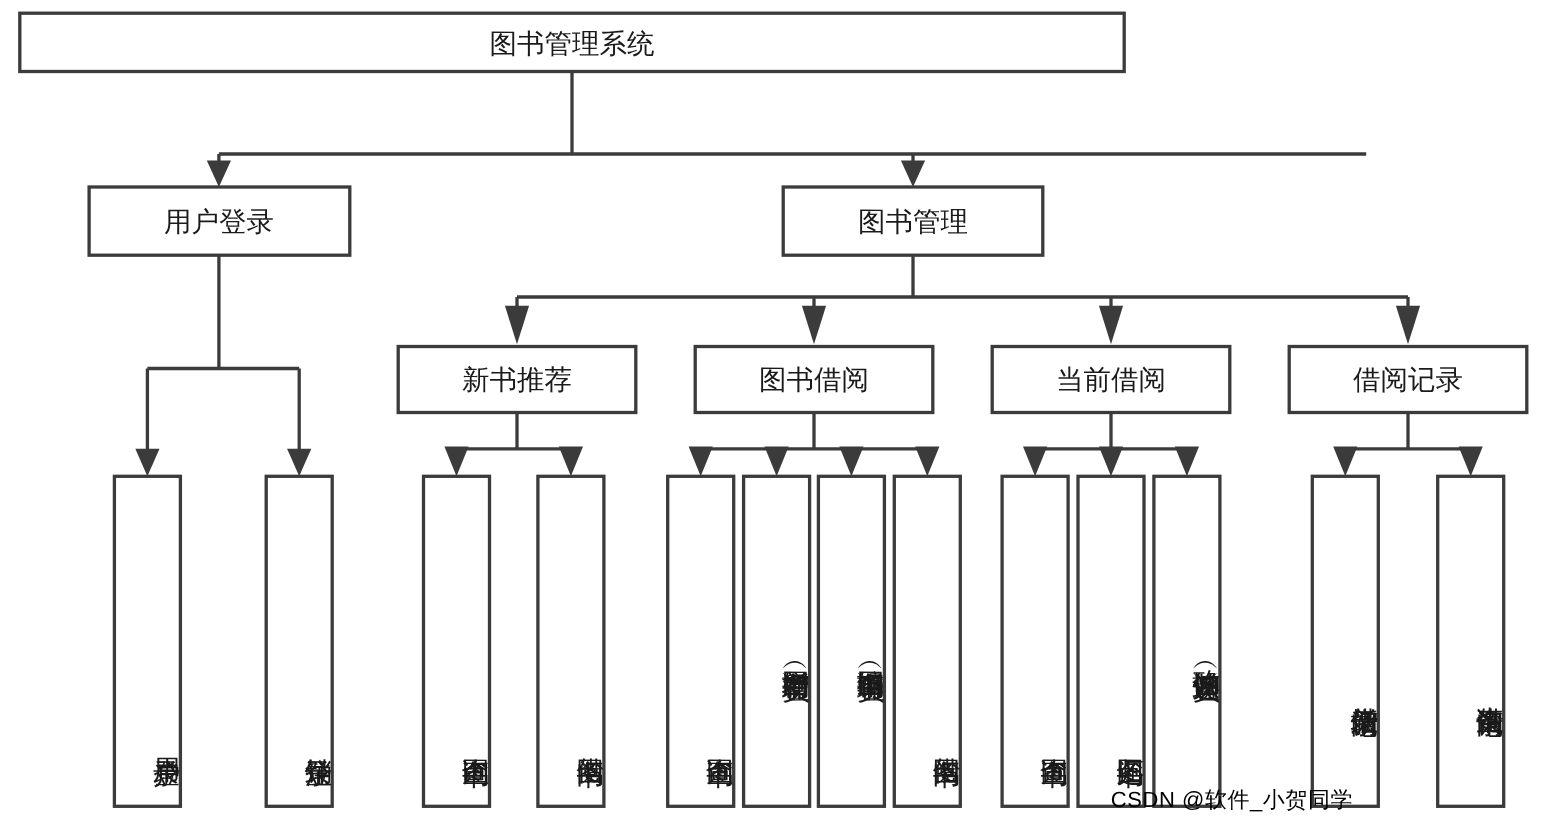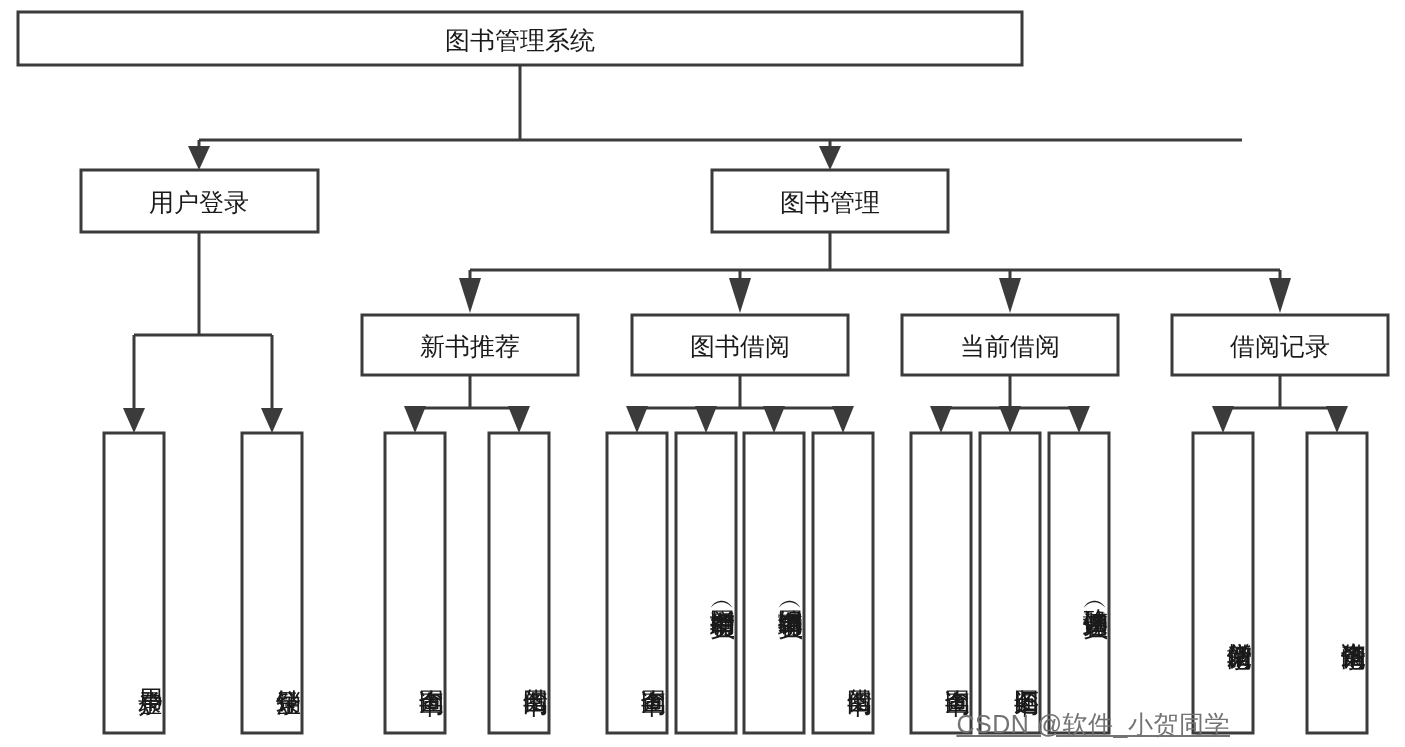--- a/index.html
+++ b/index.html
@@ -61,25 +61,24 @@
     color: #1a1a1a;
     letter-spacing: 1px;
     pointer-events: none;
     white-space: nowrap;
   }
   .watermark {
     position: absolute;
     right: 8px;
     bottom: 6px;
     font-family: "Liberation Sans", "DejaVu Sans", sans-serif;
-    font-size: 25px;
-    color: #737373;
+    font-size: 20px;
+    color: #000000;
     letter-spacing: 0.5px;
     user-select: none;
-    text-decoration: underline;
   }
 </style>
 </head>
 <body>
 
 <div id="diagram-root">
 
   <svg class="diagram" viewBox="0 0 1405 747" xmlns="http://www.w3.org/2000/svg">
 
     <defs>

